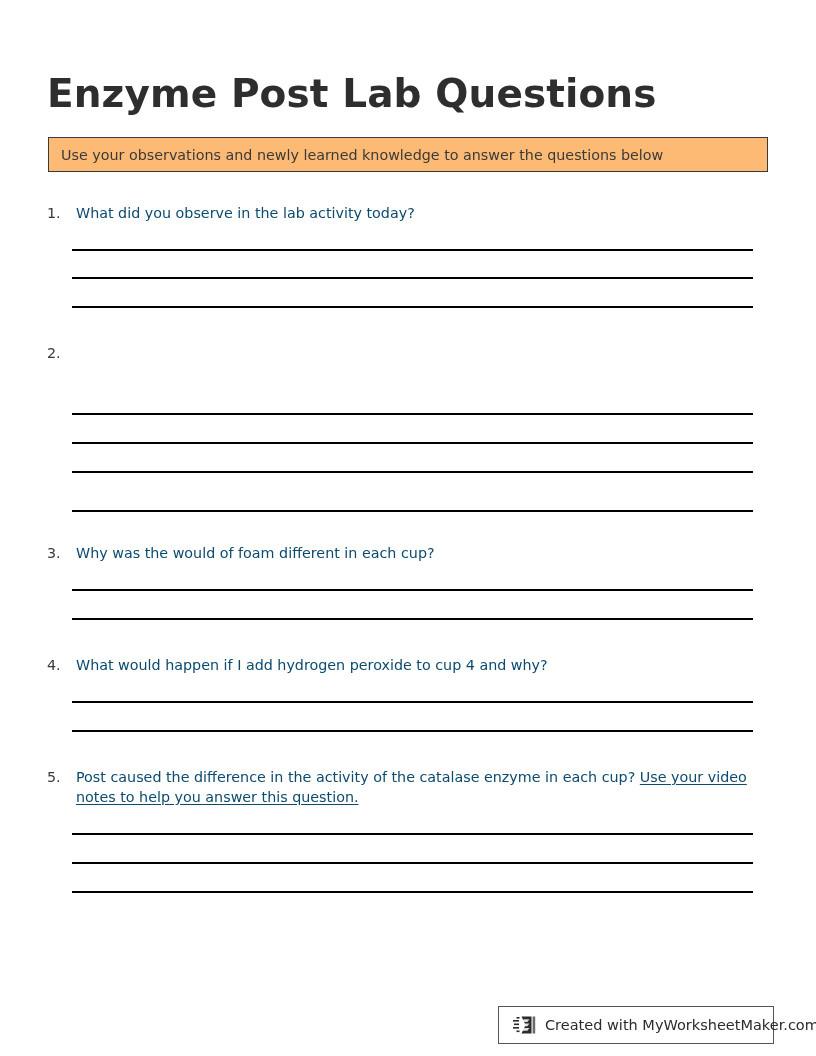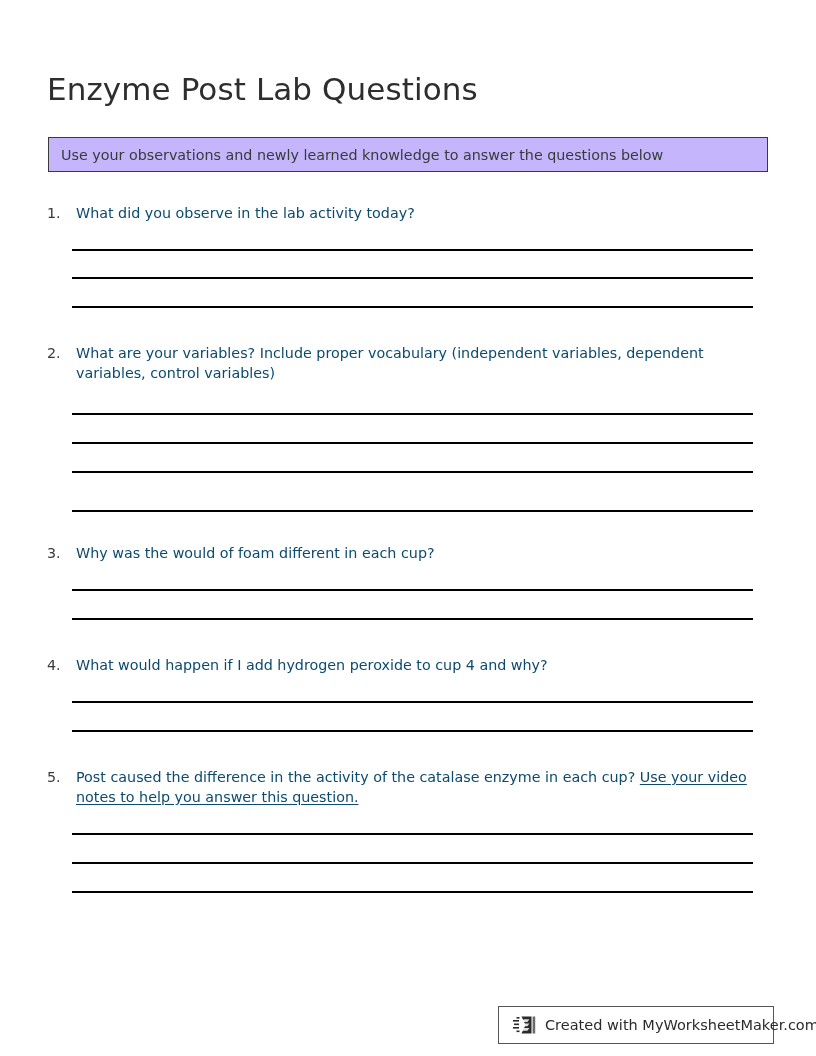--- a/index.html
+++ b/index.html
@@ -22,38 +22,38 @@
     width: 816px;
     height: 1056px;
     box-sizing: border-box;
   }
 
   
   .page-title {
     position: absolute;
     left: 47px;
     top: 47px;
-    font-size: 31px;
-    font-weight: 400;
+    font-size: 39px;
+    font-weight: 700;
     color: #2e2e2e;
     letter-spacing: 0.1px;
     line-height: 42px;
     white-space: nowrap;
   }
 
   
   .instruction-box {
     position: absolute;
     left: 48px;
     top: 137px;
     width: 720px;
     height: 35px;
     box-sizing: border-box;
     border: 1px solid #3a3a3a;
-    background: #c4b5fd;
+    background: #fdba74;
     display: flex;
     align-items: center;
   }
   .instruction-text {
     padding-left: 12px;
     font-size: 14.3px;
     color: #3a3a3a;
     line-height: 18px;
     font-weight: 400;
     white-space: nowrap;
@@ -152,21 +152,21 @@
   <div class="questions">
       <div class="question-block" style="top: 203px;">
         <div class="question-head"><span class="question-number">1.</span><span class="question-text"><span>What did you observe in the lab activity today?</span></span></div>
       </div>
       <div class="answer-lines">
         <div class="answer-line" style="top: 249px;"></div>
         <div class="answer-line" style="top: 277px;"></div>
         <div class="answer-line" style="top: 306px;"></div>
       </div>
       <div class="question-block" style="top: 343px;">
-        <div class="question-head"><span class="question-number">2.</span><span class="question-text"><span>What are your variables? Include proper vocabulary (independent variables, dependent variables, control variables)</span></span></div>
+        <div class="question-head"><span class="question-number">2.</span></div>
       </div>
       <div class="answer-lines">
         <div class="answer-line" style="top: 413px;"></div>
         <div class="answer-line" style="top: 442px;"></div>
         <div class="answer-line" style="top: 471px;"></div>
         <div class="answer-line" style="top: 510px;"></div>
       </div>
       <div class="question-block" style="top: 543px;">
         <div class="question-head"><span class="question-number">3.</span><span class="question-text"><span>Why was the would of foam different in each cup?</span></span></div>
       </div>

